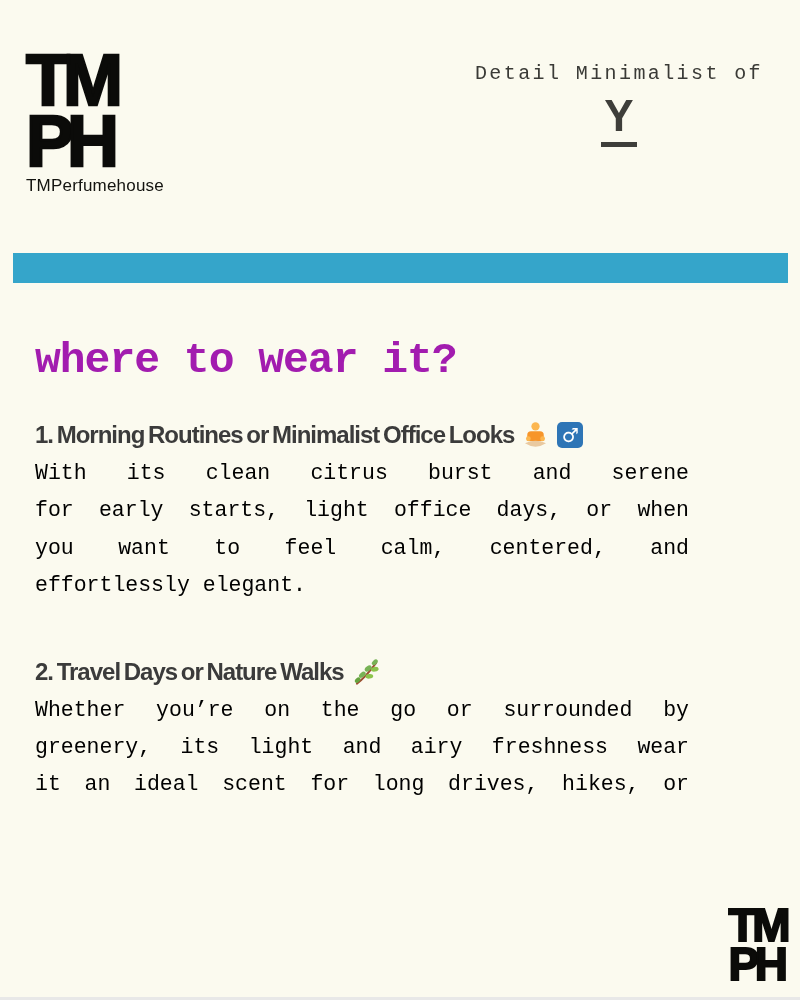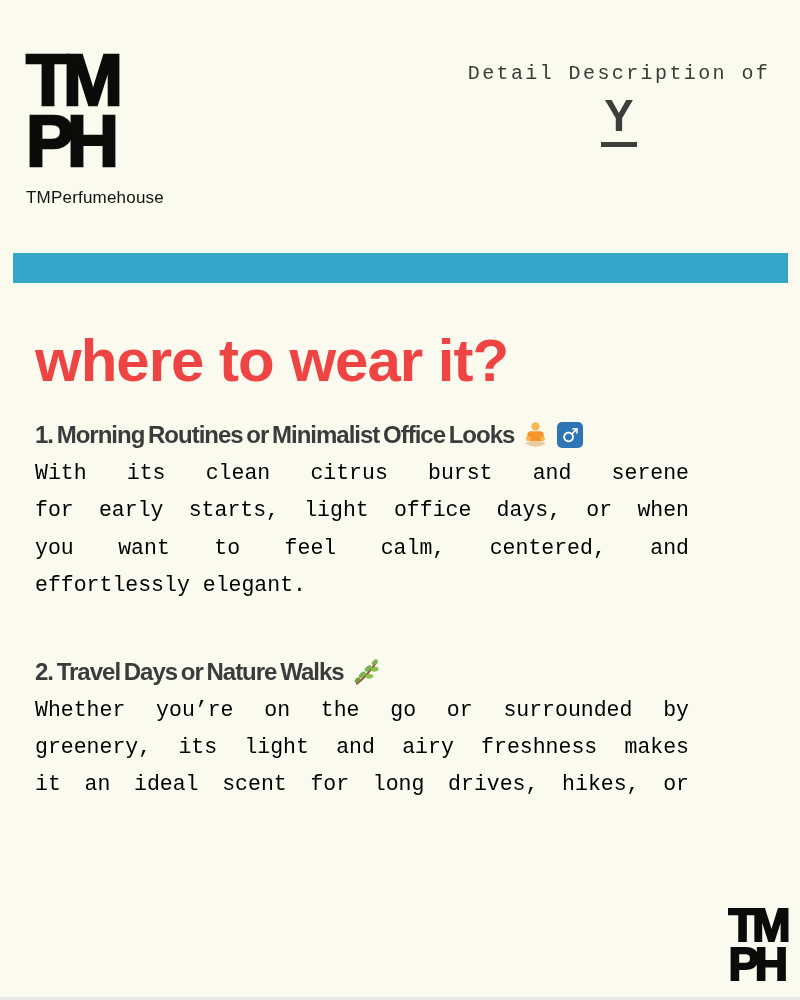--- a/index.html
+++ b/index.html
@@ -18,21 +18,21 @@
   .logo-top { position: absolute; left: 26px; top: 50px; }
   .logo-letters {
     font-weight: bold;
     font-size: 72px;
     line-height: 61px;
     letter-spacing: -7px;
     color: #0B0B09;
     -webkit-text-stroke: 2.5px #0B0B09;
   }
   .logo-wordmark {
-    margin-top: 16px;
+    margin-top: 4px;
     font-size: 17px;
     letter-spacing: 0.2px;
     color: #13130F;
   }
 
   
   .header-right {
     position: absolute;
     top: 62px;
     right: 25px;
@@ -69,25 +69,26 @@
 
   
   .content {
     position: absolute;
     left: 35px;
     top: 334px;
     width: 654px;
     color: #3B3B3B;
   }
   .page-title {
-    font-size: 60px;
+    font-size: 43px;
     font-weight: bold;
     letter-spacing: -1px;
     line-height: 54px;
-    color: #ef4444;
+    color: #a21caf;
+    font-family: Liberation Mono, monospace;
   }
   .section-heading-row {
     display: flex;
     align-items: center;
     gap: 8px;
     margin-top: 32px;
     white-space: nowrap;
   }
   .section-heading {
     font-size: 24px;
@@ -146,21 +147,21 @@
 
   <header class="logo-top">
     <div class="logo-letters">
       <div>TM</div>
       <div>PH</div>
     </div>
     <div class="logo-wordmark">TMPerfumehouse</div>
   </header>
 
   <div class="header-right">
-    <div class="eyebrow">Detail Description of</div>
+    <div class="eyebrow">Detail Minimalist of</div>
     <div class="product-initial-wrap">
       <span class="product-initial">Y</span>
     </div>
   </div>
 
   <div class="accent-bar"></div>
 
   <main class="content">
     <h1 class="page-title">where to wear it?</h1>
 
@@ -198,21 +199,21 @@
             <ellipse cx="19.5" cy="13.5" rx="5" ry="3" fill="#77B255" transform="rotate(-36 19.5 13.5)"></ellipse>
             <ellipse cx="28" cy="14.5" rx="5" ry="3" fill="#8BC34A" transform="rotate(-8 28 14.5)"></ellipse>
             <ellipse cx="12" cy="21.5" rx="5" ry="3" fill="#77B255" transform="rotate(-40 12 21.5)"></ellipse>
             <ellipse cx="21" cy="23.5" rx="5" ry="3" fill="#8BC34A" transform="rotate(-4 21 23.5)"></ellipse>
             <ellipse cx="6" cy="28.5" rx="4.2" ry="2.7" fill="#66A33E" transform="rotate(-42 6 28.5)"></ellipse>
           </svg>
         </span>
       </div>
       <div class="body">
         <div class="body-line">Whether you’re on the go or surrounded by</div>
-        <div class="body-line">greenery, its light and airy freshness makes</div>
+        <div class="body-line">greenery, its light and airy freshness wear</div>
         <div class="body-line">it an ideal scent for long drives, hikes, or</div>
       </div>
     </section>
   </main>
 
   <footer class="logo-bottom">
     <div>TM</div>
     <div>PH</div>
   </footer>
 

